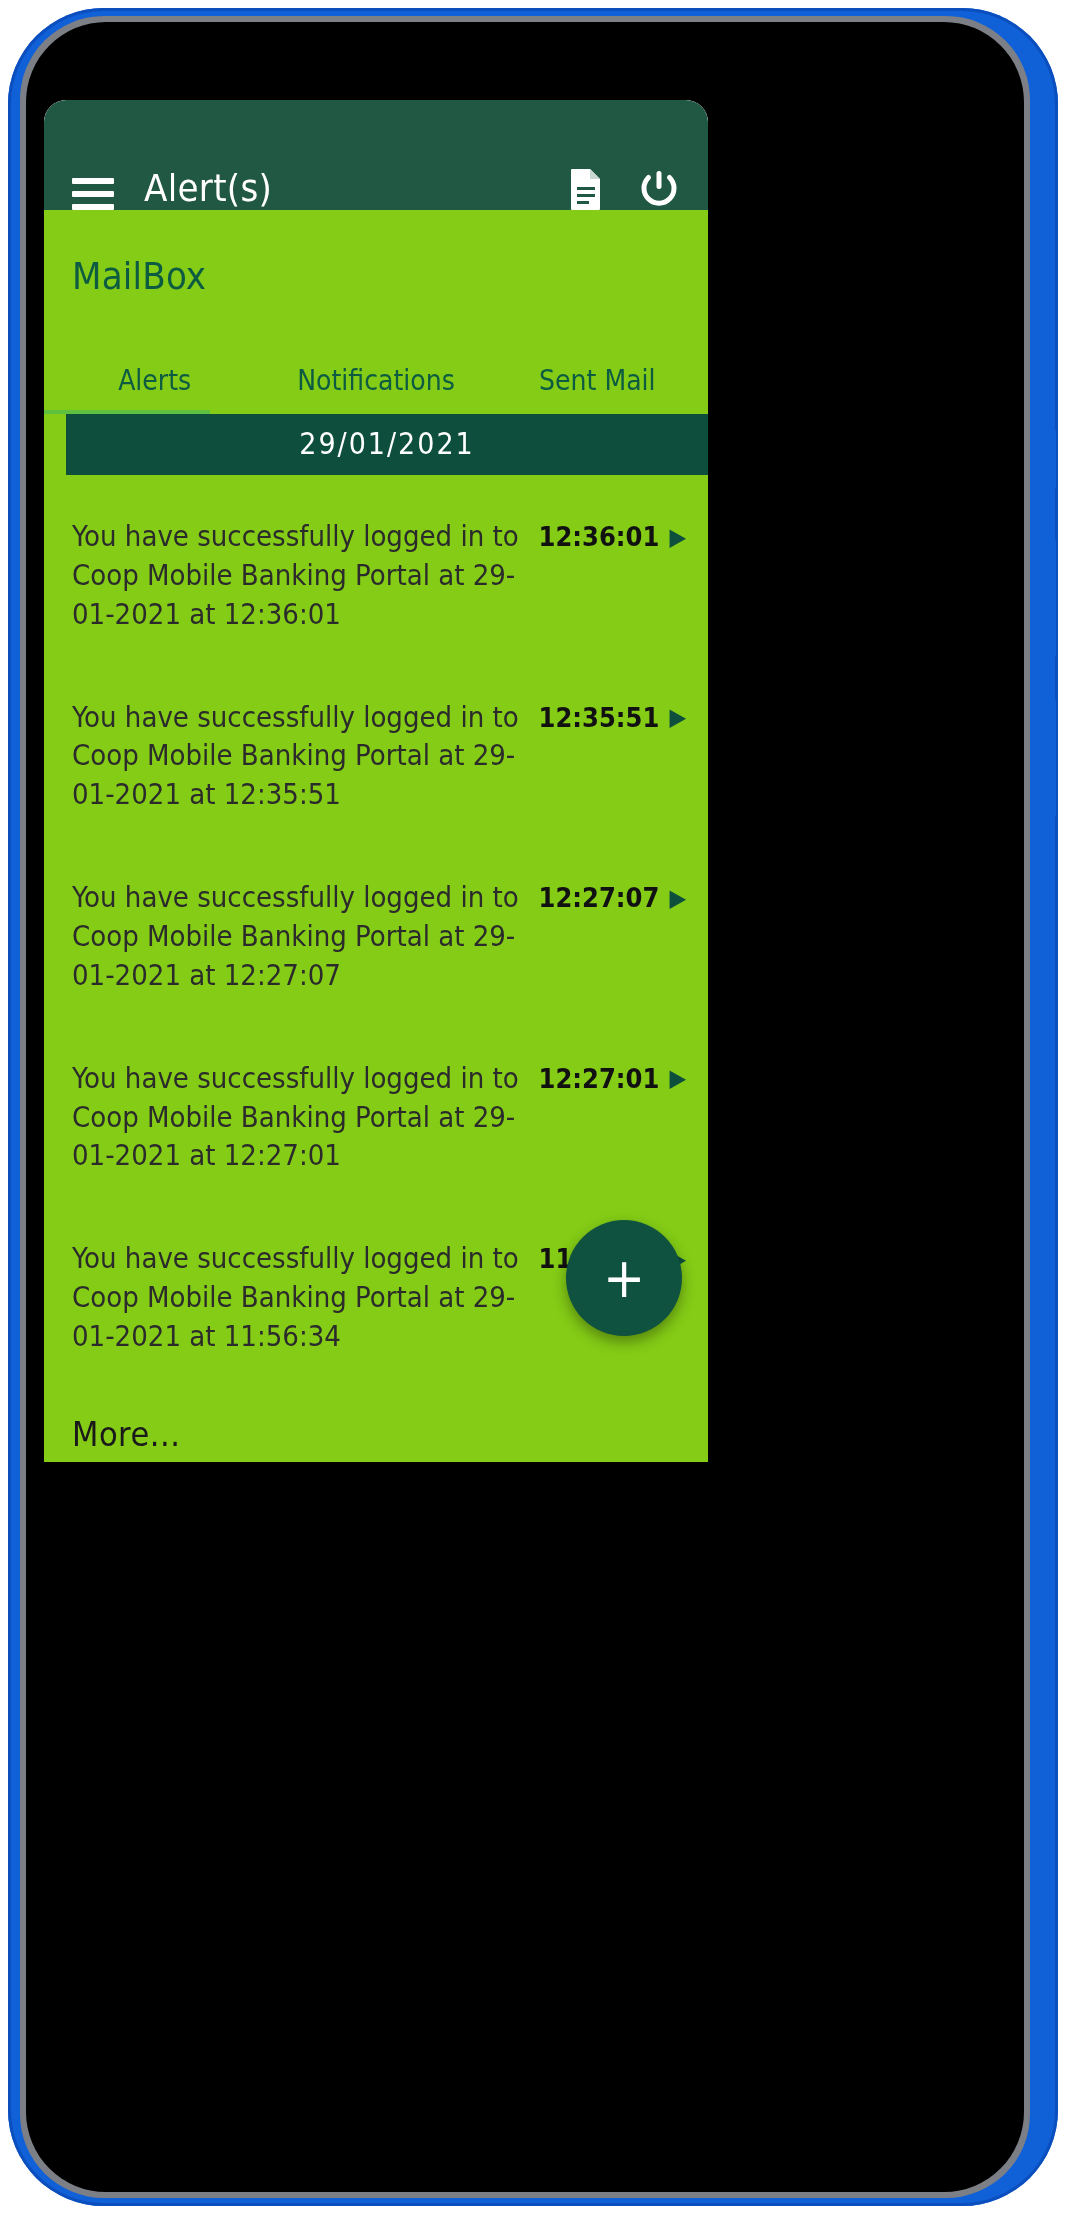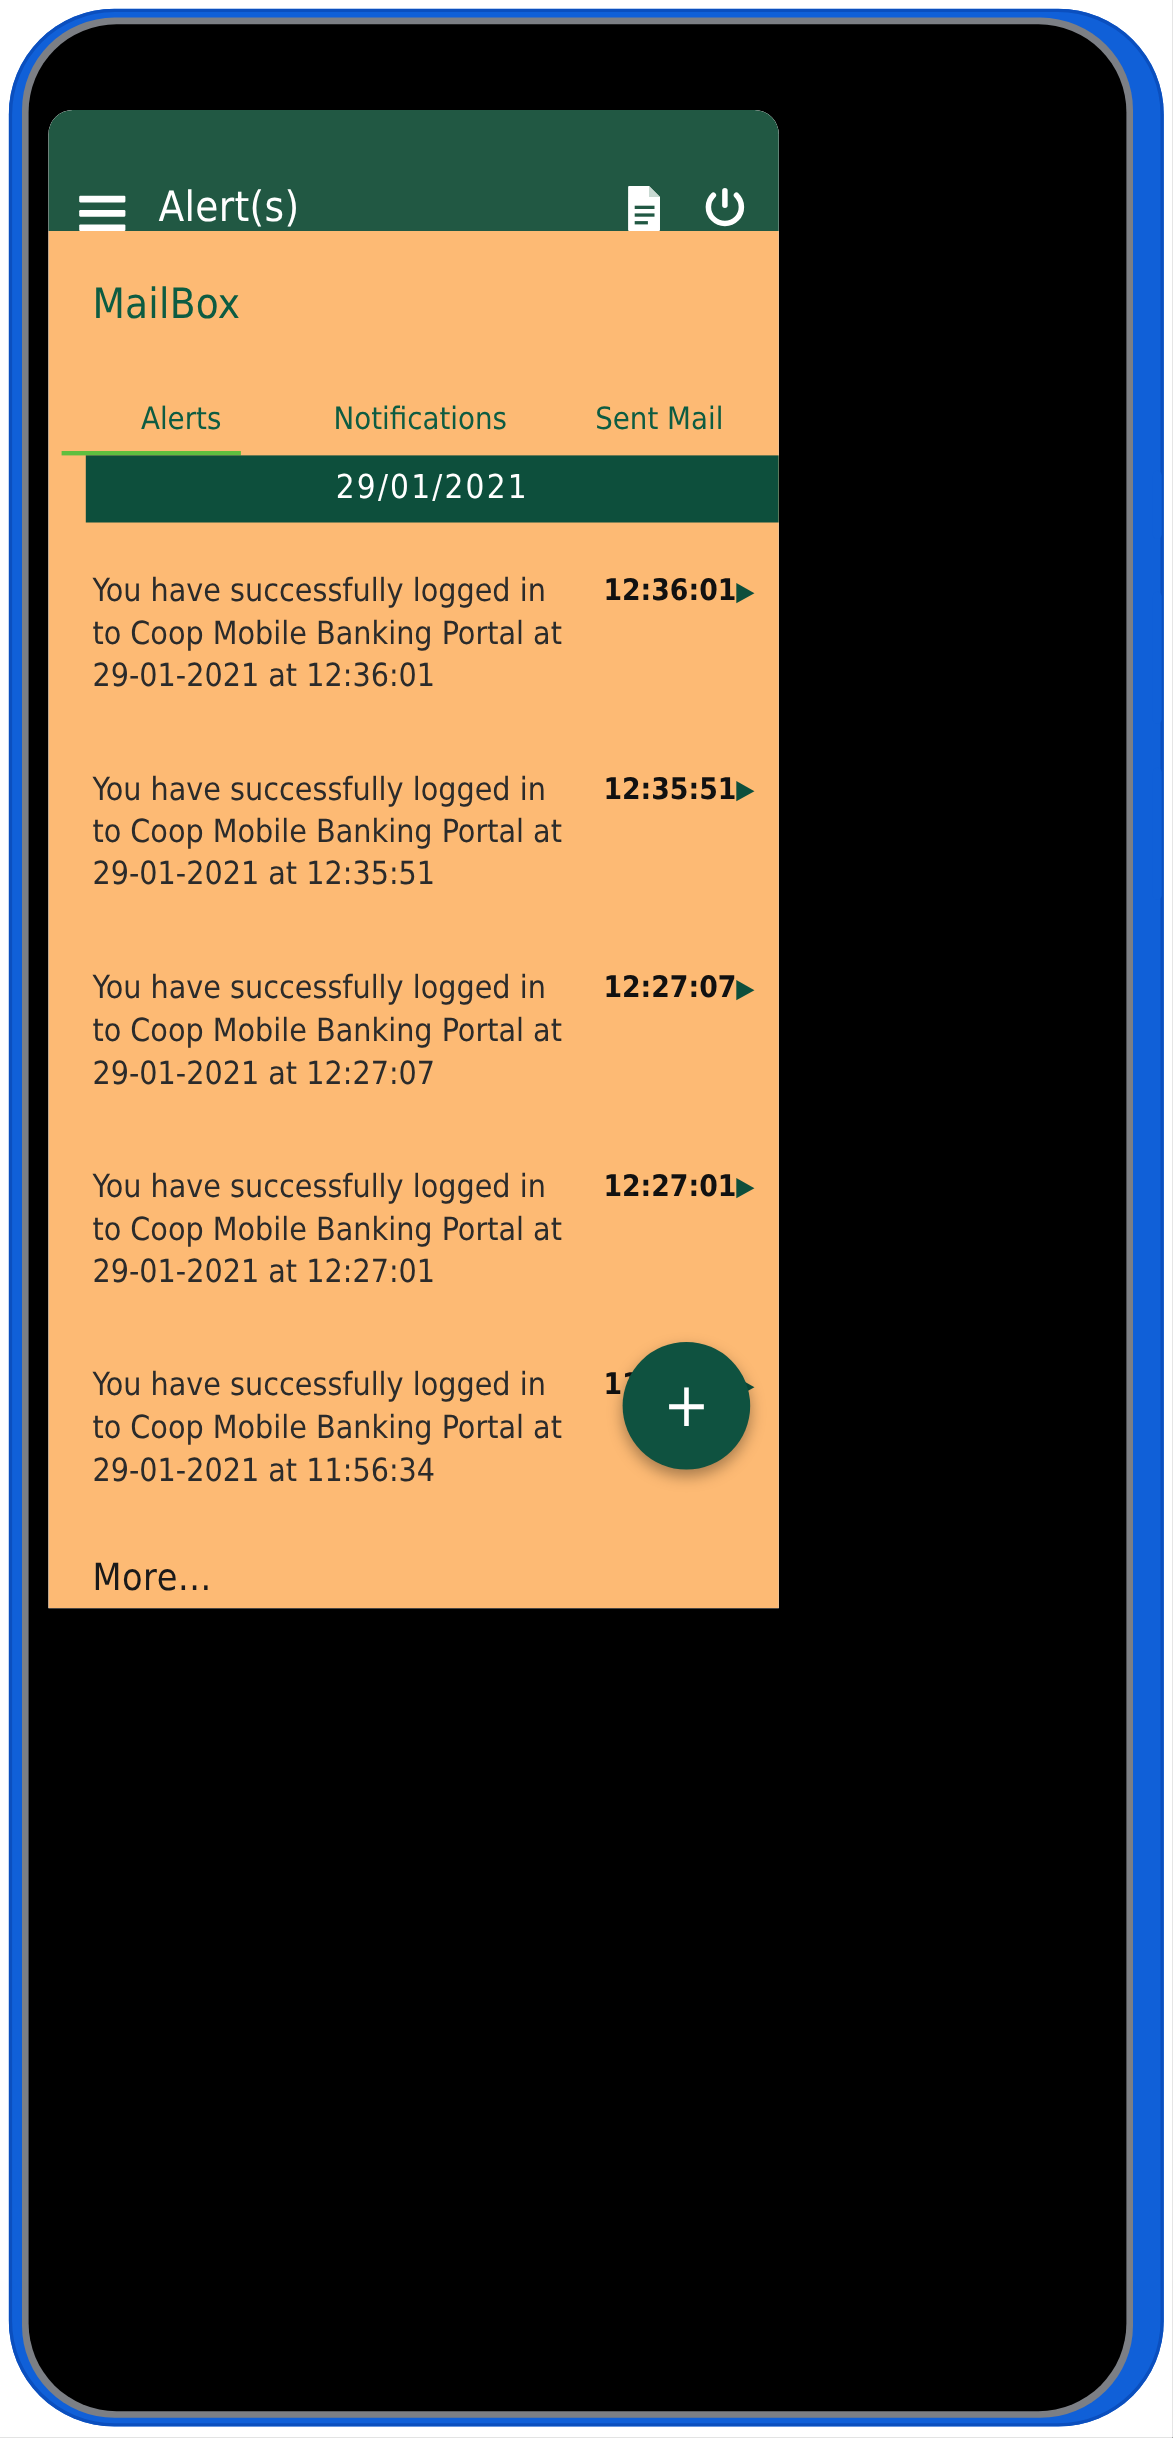--- a/index.html
+++ b/index.html
@@ -104,21 +104,21 @@
     letter-spacing: .3px;
     white-space: nowrap;
   }
   .appbar-actions {
     margin-left: auto;
     display: flex; align-items: center; gap: 34px;
   }
   .icon-btn { display: flex; align-items: center; justify-content: center; }
 
   
-  .content { position: relative; height: calc(100% - 110px); background: #fdba74; padding-left: 12px; }
+  .content { position: relative; height: calc(100% - 110px); background: #84cc16; }
 
   .mailbox-title {
     color: #0d5c42;
     font-size: 38px;
     padding: 44px 0 0 28px;
     letter-spacing: .2px;
   }
 
   
   .tabs {
@@ -171,21 +171,21 @@
     flex: 1 1 auto;
     color: #2b2b2b;
     font-size: 29px;
     line-height: 1.34;
     padding-right: 18px;
   }
   .alert-right {
     flex: none;
     display: flex;
     align-items: center;
-    gap: 0;
+    gap: 10px;
     padding-top: 4px;
   }
   .alert-time {
     color: #111111;
     font-size: 27px;
     font-weight: bold;
     white-space: nowrap;
   }
   .caret {
     color: #0d4f3c;

